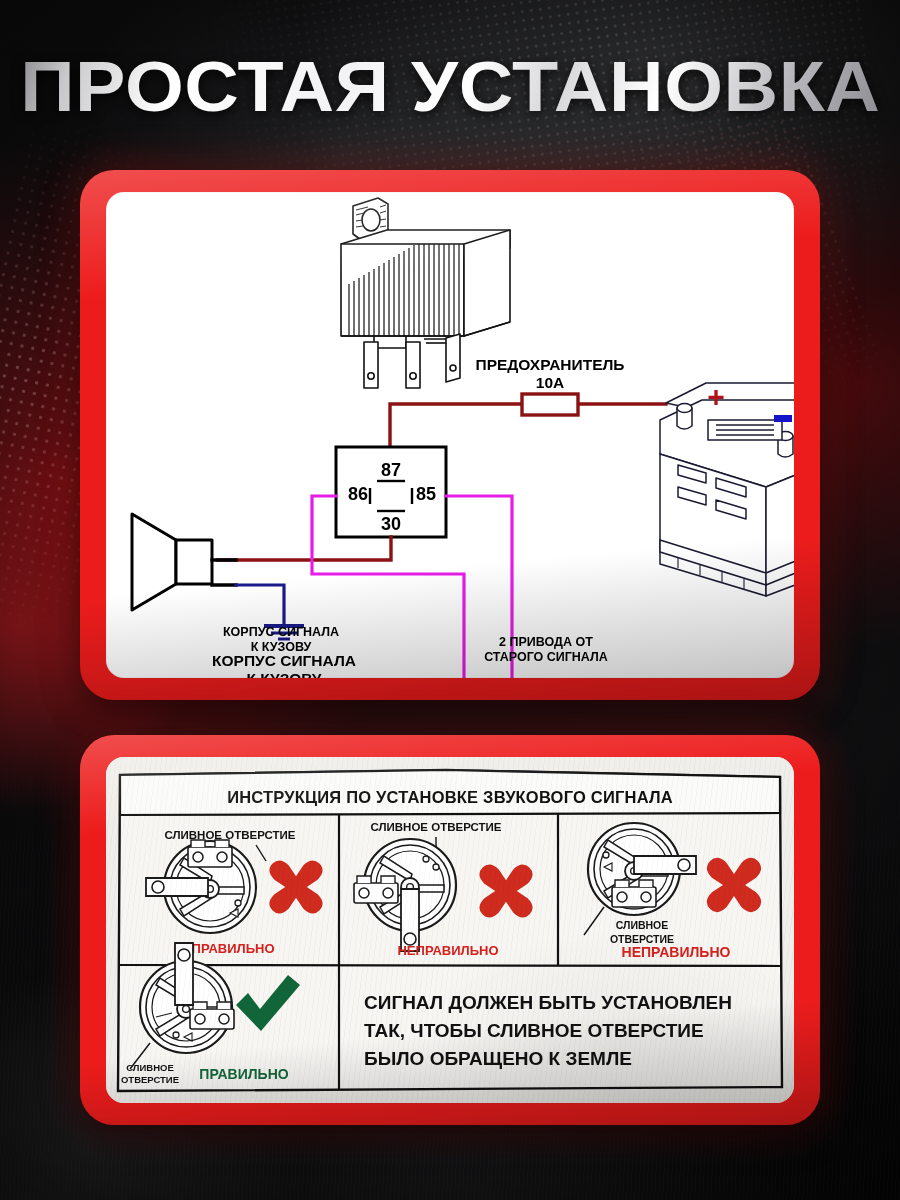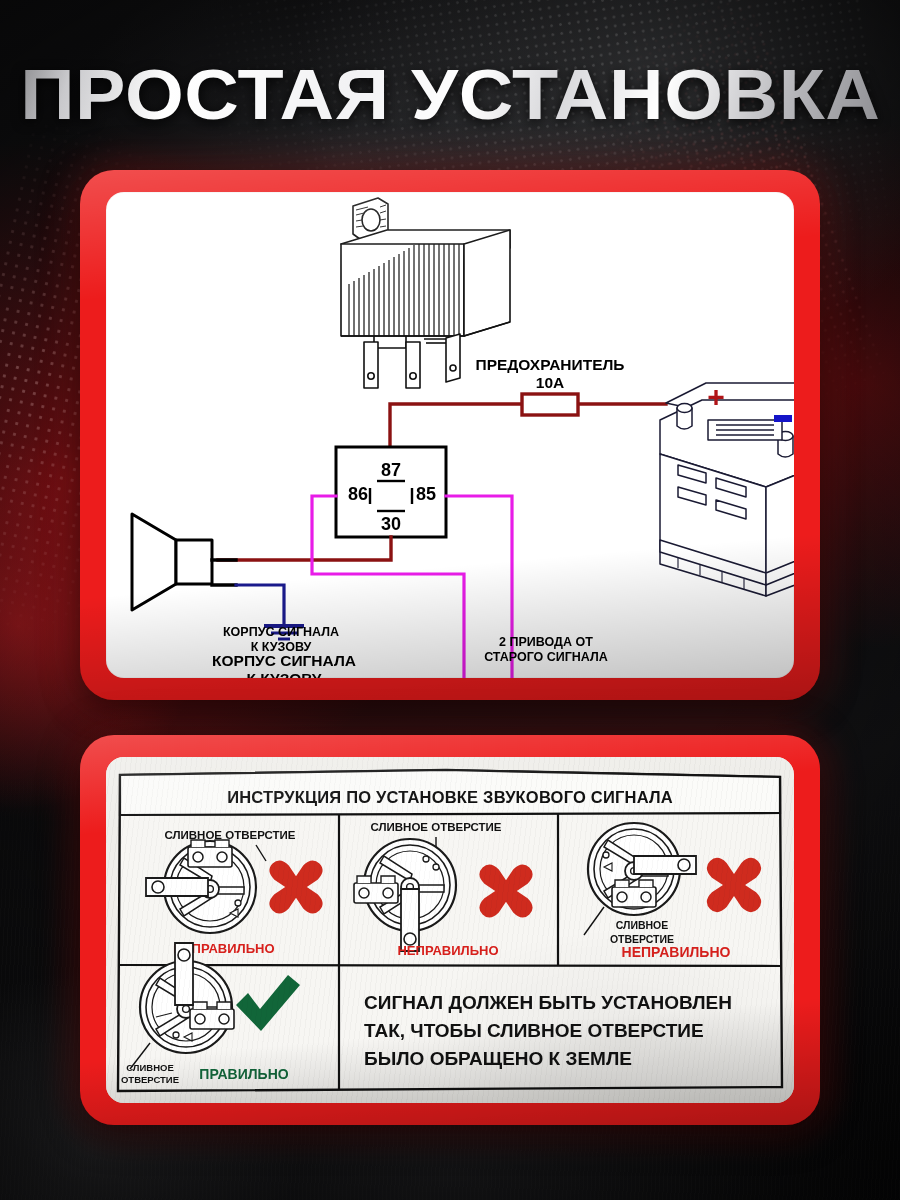--- a/index.html
+++ b/index.html
@@ -58,21 +58,21 @@
     opacity:.5;
     -webkit-mask-image:linear-gradient(to bottom, transparent 62%, #000 78%, #000 100%);
             mask-image:linear-gradient(to bottom, transparent 62%, #000 78%, #000 100%);
   }
   .bg-vig{
     position:absolute;inset:0;
     background:radial-gradient(ellipse 760px 700px at 50% 48%, rgba(0,0,0,0) 38%, rgba(0,0,0,.62) 100%);
   }
 
   
-  .title-wrap{position:absolute;left:0;right:0;top:52px;height:92px;text-align:center;z-index:5;margin-top:8px;}
+  .title-wrap{position:absolute;left:0;right:0;top:52px;height:92px;text-align:center;z-index:5;}
   .title{
     display:inline-block;
     font-family:"Liberation Sans","DejaVu Sans",sans-serif;
     font-weight:700;
     font-size:70px;
     letter-spacing:.5px;
     line-height:1;
     transform:scaleX(1.08);
     background:linear-gradient(105deg,
         #8d8d90 0%, #c9c9cc 6%, #ffffff 18%, #f2f2f4 38%,

